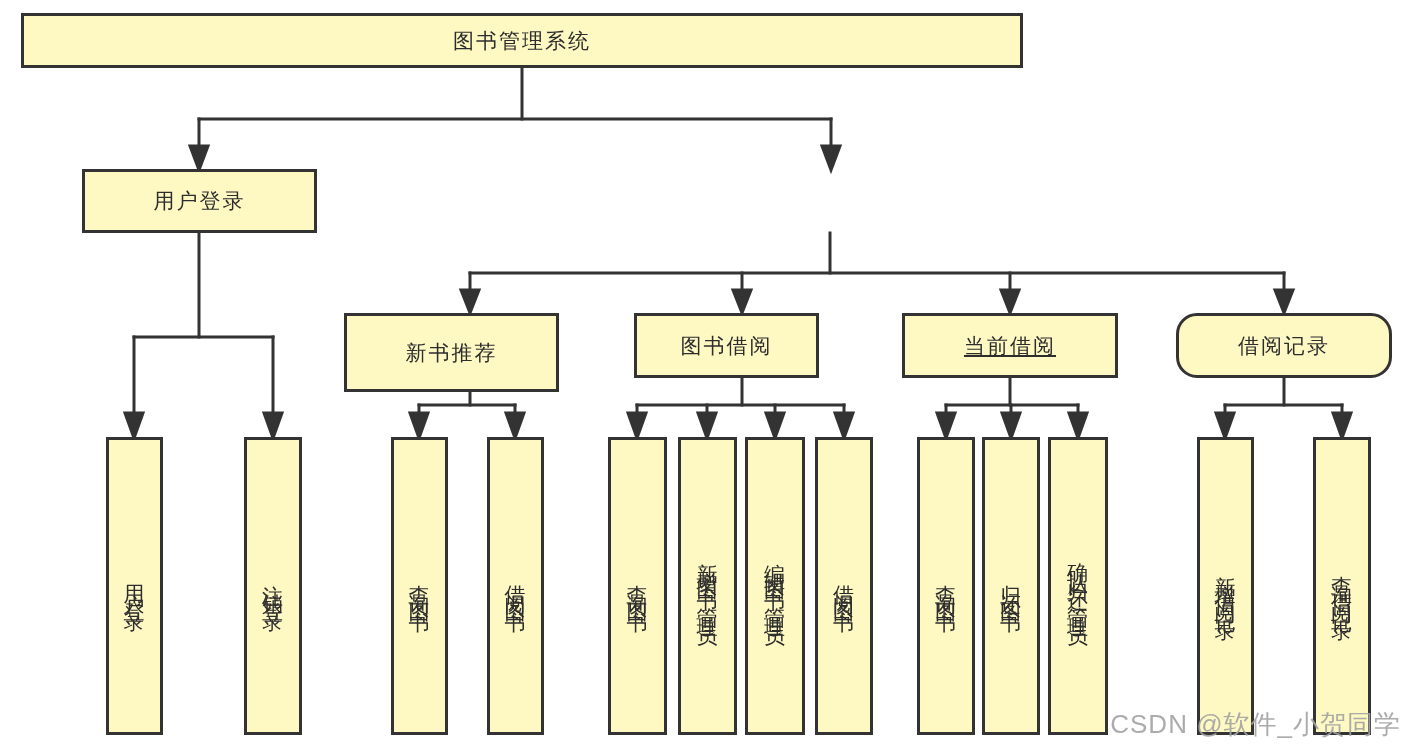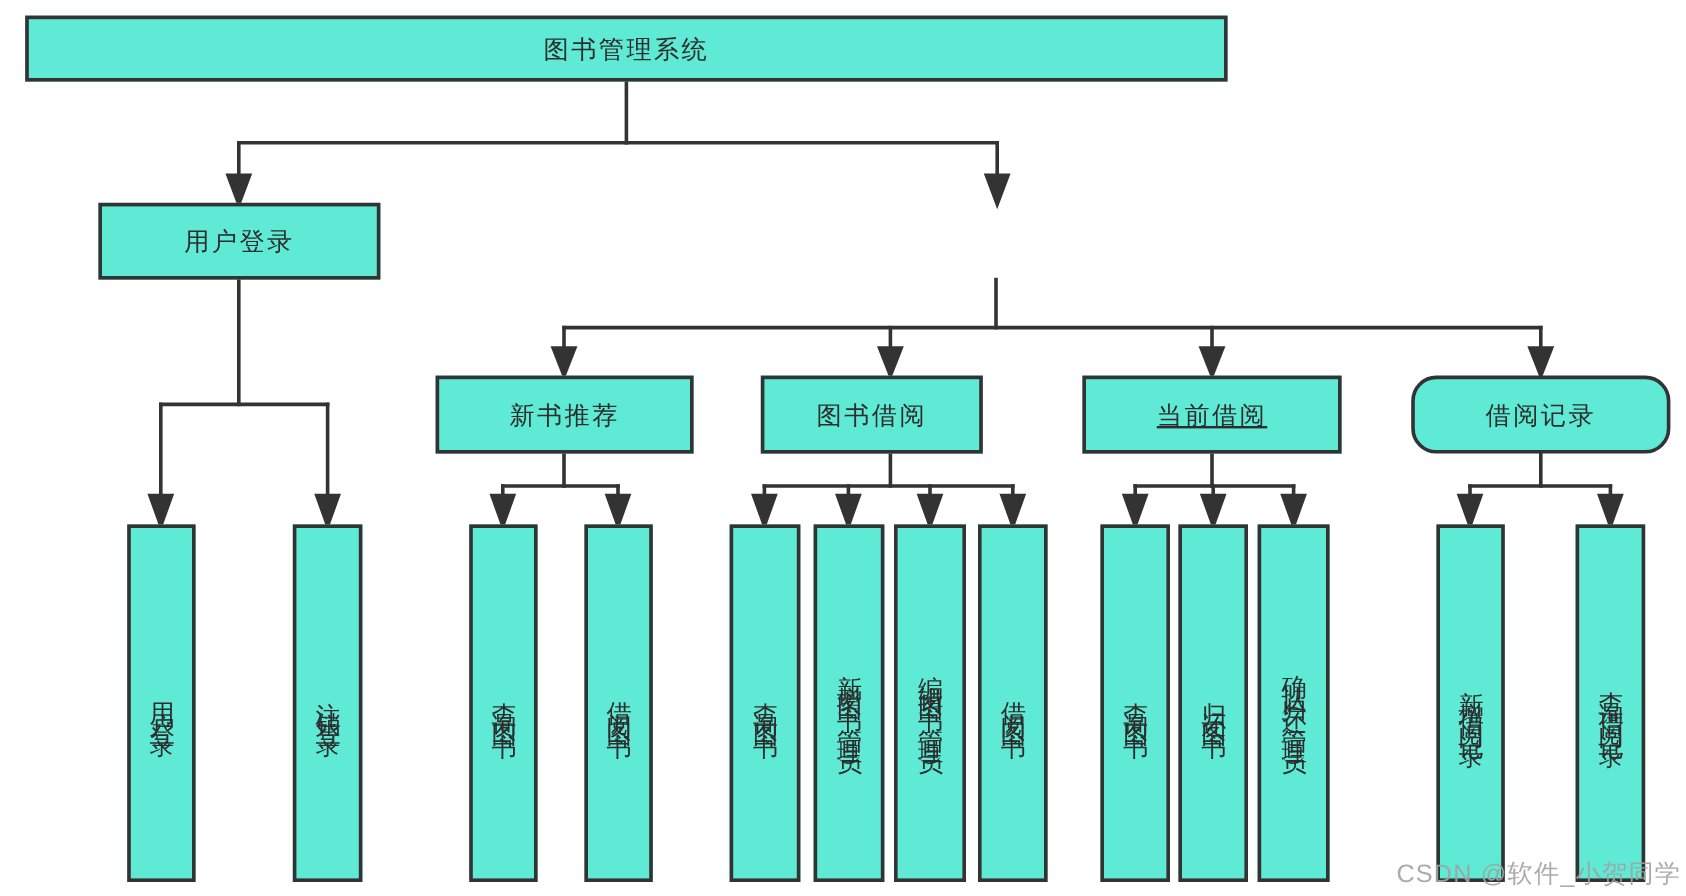--- a/index.html
+++ b/index.html
@@ -12,42 +12,42 @@
     overflow: hidden;
   }
   .connectors {
     position: absolute;
     left: 0; top: 0;
     width: 1405px; height: 747px;
   }
   .box {
     position: absolute;
     box-sizing: border-box;
-    background: #5eead4;
+    background: #fef9c3;
     border: 3px solid #333333;
     color: #2d2d2d;
     display: flex;
     align-items: center;
     justify-content: center;
     font-size: 21px;
     letter-spacing: 2px;
     white-space: nowrap;
   }
   .box.v {
     writing-mode: vertical-rl;
     text-orientation: mixed;
     letter-spacing: 9px;
     line-height: 1;
     white-space: normal;
   }
   .watermark {
     position: absolute;
     right: 4px;
     bottom: 5px;
-    font-size: 21px;
+    font-size: 26px;
     color: #a3a3a3;
     letter-spacing: 1px;
     opacity: 0.9;
     z-index: 5;
   }
 </style>
 </head>
 <body>
 
 <div class="canvas">
@@ -113,21 +113,21 @@
       <polygon points="1216,413 1234,413 1225,438"></polygon>
       <line x1="1342" y1="405" x2="1342" y2="416"></line>
       <polygon points="1333,413 1351,413 1342,438"></polygon>
     </g>
   </svg>
 
   <div class="box" style="left:21px;top:13px;width:1002px;height:55px;">图书管理系统</div>
 
   <div class="box" style="left:82px;top:169px;width:235px;height:64px;">用户登录</div>
 
-  <div class="box" style="left:363px;top:313px;width:215px;height:65px;font-family:Liberation Mono, monospace;">新书推荐</div>
+  <div class="box" style="left:344px;top:313px;width:215px;height:79px;font-family:Liberation Mono, monospace;">新书推荐</div>
   <div class="box" style="left:634px;top:313px;width:185px;height:65px;">图书借阅</div>
   <div class="box" style="left:902px;top:313px;width:216px;height:65px;text-decoration:underline;">当前借阅</div>
   <div class="box" style="left:1176px;top:313px;width:216px;height:65px;border-radius:21px;">借阅记录</div>
 
   <div class="box v" style="left:106px;top:437px;width:57px;height:298px;">用户登录</div>
   <div class="box v" style="left:244px;top:437px;width:58px;height:298px;">注销登录</div>
 
   <div class="box v" style="left:391px;top:437px;width:57px;height:298px;">查询图书</div>
   <div class="box v" style="left:487px;top:437px;width:57px;height:298px;">借阅图书</div>
 

